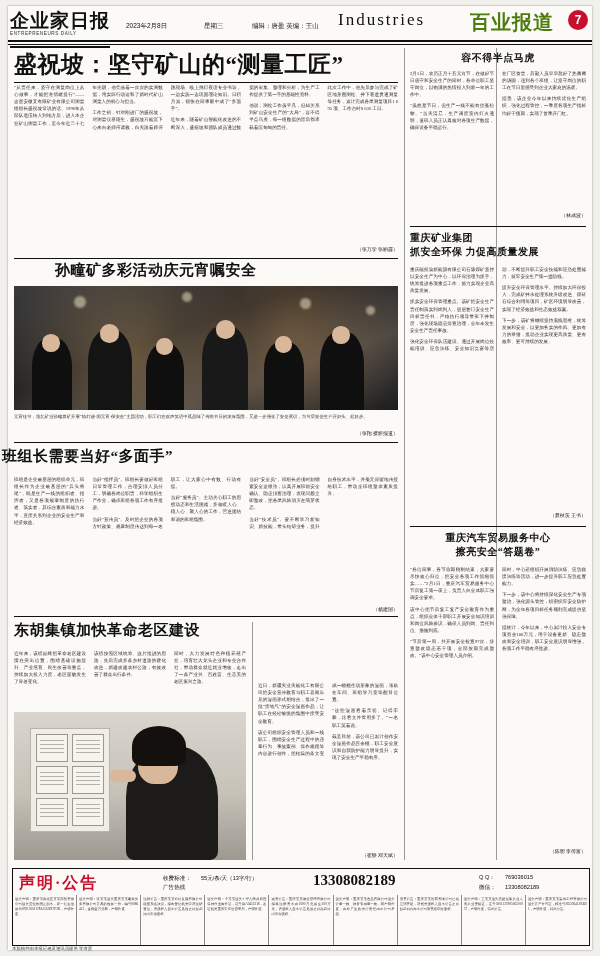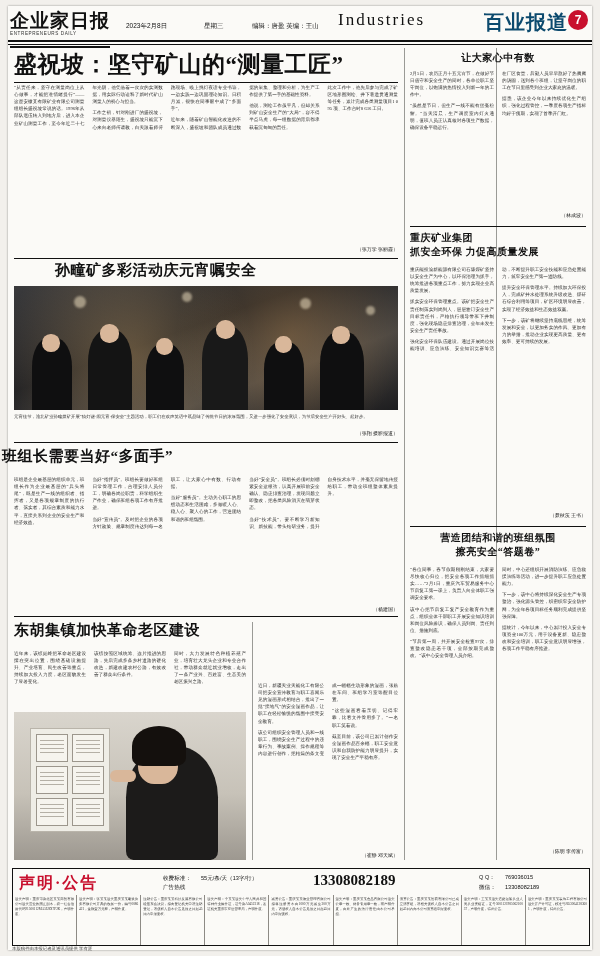--- a/index.html
+++ b/index.html
@@ -22,22 +22,22 @@
   }
   .mast-sub{position:absolute;left:2px;top:23px;font-size:4.6px;letter-spacing:.6px;color:#333;}
   .mast-date{position:absolute;left:118px;top:14px;font-size:6.5px;color:#111;}
   .mast-week{position:absolute;left:196px;top:14px;font-size:6.5px;color:#111;}
   .mast-editor{position:absolute;left:244px;top:14px;font-size:6.5px;color:#111;}
   .mast-industries{
     position:absolute;left:330px;top:2px;font-family:"Liberation Serif","DejaVu Serif",serif;
     font-size:17px;letter-spacing:2px;color:#111;font-weight:normal;
   }
   .mast-cn{
-    position:absolute;left:476px;top:1px;font-family:"Liberation Serif","DejaVu Serif",serif;
-    font-weight:bold;font-size:20px;letter-spacing:1px;color:#0c4a6e;
+    position:absolute;left:462px;top:1px;font-family:"Liberation Serif","DejaVu Serif",serif;
+    font-weight:bold;font-size:20px;letter-spacing:1px;color:#4d7c0f;
   }
   .mast-pageno{
     position:absolute;left:560px;top:2px;width:20px;height:20px;border-radius:50%;
     background:#c8102e;color:#fff;font-size:12px;font-weight:bold;
     display:flex;align-items:center;justify-content:center;
   }
   .rule-thick{position:absolute;left:8px;top:40px;width:584px;height:2px;background:#111;}
   .rule-thin{position:absolute;left:8px;top:43.5px;width:584px;height:1px;background:#111;}
 
   
@@ -203,21 +203,21 @@
   <div class="vrule" style="left:252px;top:622px;height:238px;"></div>
   <div class="col" style="left:258px;top:682px;width:140px;column-count:2;column-gap:8px;height:170px;">
     <p class="body-text" style="margin:0 0 4px 0;">近日，新疆天业天能化工有限公司把安全宣传教育与职工喜闻乐见的漫画形式相结合，推出了一批“接地气”的安全漫画作品，让职工在轻松愉悦的氛围中接受安全教育。</p>
     <p class="body-text" style="margin:0 0 4px 0;">该公司组织安全管理人员和一线职工，围绕安全生产过程中的违章行为、事故案例、操作规程等内容进行创作，把枯燥的条文变成一幅幅生动形象的漫画，张贴在车间、班组学习室等醒目位置。</p>
     <p class="body-text" style="margin:0 0 4px 0;">“这些漫画看着亲切、记得牢靠，比看文件管用多了。”一名职工笑着说。</p>
     <p class="body-text" style="margin:0 0 4px 0;">截至目前，该公司已累计创作安全漫画作品百余幅，职工安全意识和自我防护能力明显提升，实现了安全生产平稳有序。</p>
   </div>
   <div class="byline" style="position:absolute;left:300px;top:852px;width:98px;">（崔静  邓天斌）</div>
 
   <div class="col" style="left:410px;top:52px;width:176px;text-align:center;">
-    <div class="hl hl-s">让大家心中有数</div>
+    <div class="hl hl-s">容不得半点马虎</div>
   </div>
   <div class="col" style="left:410px;top:70px;width:176px;column-count:2;column-gap:8px;height:144px;">
     <p class="body-text" style="margin:0 0 4px 0;">2月5日，农历正月十五元宵节，在做好节日值守和安全生产的同时，各单位职工坚守岗位，以饱满的热情投入到新一年的工作中。</p>
     <p class="body-text" style="margin:0 0 4px 0;">“虽然是节日，但生产一线不能有丝毫松懈。”当天清晨，生产调度室内灯火通明，值班人员正认真核对各项生产数据，确保设备平稳运行。</p>
     <p class="body-text" style="margin:0 0 4px 0;">在厂区食堂，后勤人员早早熬好了热腾腾的汤圆，送到各个班组，让坚守岗位的职工在节日里感受到企业大家庭的温暖。</p>
     <p class="body-text" style="margin:0 0 4px 0;">据悉，该企业今年以来持续优化生产组织，强化过程管控，一季度各项生产指标均好于预期，实现了首季开门红。</p>
   </div>
   <div class="byline" style="position:absolute;left:490px;top:212px;width:96px;">（林成波）</div>
 
   <div class="hrule" style="left:410px;top:226px;width:176px;"></div>
@@ -229,21 +229,21 @@
     <p class="body-text" style="margin:0 0 4px 0;">重庆能投渝新能源有限公司石壕煤矿坚持以安全生产为中心，以环保治理为抓手，统筹推进各项重点工作，努力实现企业高质量发展。</p>
     <p class="body-text" style="margin:0 0 4px 0;">抓实安全环保管理重点。该矿把安全生产责任制落实到岗到人，层层签订安全生产目标责任书，严格执行领导带班下井制度，强化现场隐患排查治理，全年未发生安全生产责任事故。</p>
     <p class="body-text" style="margin:0 0 4px 0;">强化安全环保队伍建设。通过开展岗位技能培训、应急演练、安全知识竞赛等活动，不断提升职工安全技能和应急处置能力，筑牢安全生产第一道防线。</p>
     <p class="body-text" style="margin:0 0 4px 0;">提升安全环保管理水平。持续加大环保投入，完成矿井水处理系统升级改造、煤矸石综合利用等项目，矿区环境明显改善，实现了经济效益和生态效益双赢。</p>
     <p class="body-text" style="margin:0 0 4px 0;">下一步，该矿将继续坚持底线思维，统筹发展和安全，以更加务实的作风、更加有力的举措，推动企业实现更高质量、更有效率、更可持续的发展。</p>
   </div>
   <div class="byline" style="position:absolute;left:490px;top:512px;width:96px;">（聂秋茨 王书）</div>
 
   <div class="hrule" style="left:410px;top:526px;width:176px;"></div>
   <div class="col" style="left:410px;top:532px;width:176px;text-align:center;">
-    <div class="hl hl-s">营造团结和谐的班组氛围</div>
+    <div class="hl hl-s">重庆汽车贸易服务中心</div>
     <div class="hl hl-s" style="margin-top:2px;">擦亮安全“答题卷”</div>
   </div>
   <div class="col" style="left:410px;top:566px;width:176px;column-count:2;column-gap:8px;height:280px;">
     <p class="body-text" style="margin:0 0 4px 0;">“各位同事，春节假期刚刚结束，大家要尽快收心归位，把安全各项工作抓细抓实……”2月1日，重庆汽车贸易服务中心节后复工第一课上，负责人向全体职工强调安全要求。</p>
     <p class="body-text" style="margin:0 0 4px 0;">该中心把节后复工复产安全教育作为重点，组织全体干部职工开展安全知识培训和岗位风险辨识，确保人员到岗、责任到位、措施到底。</p>
     <p class="body-text" style="margin:0 0 4px 0;">“节后第一周，共开展安全检查97次，排查整改隐患若干项，全部按期完成整改。”该中心安全管理人员介绍。</p>
     <p class="body-text" style="margin:0 0 4px 0;">同时，中心还组织开展消防演练、应急救援演练等活动，进一步提升职工应急处置能力。</p>
     <p class="body-text" style="margin:0 0 4px 0;">下一步，该中心将持续深化安全生产专项整治，强化源头管控，织密织牢安全防护网，为全年各项目标任务顺利完成提供坚强保障。</p>
     <p class="body-text" style="margin:0 0 4px 0;">据统计，今年以来，中心累计投入安全专项资金100万元，用于设备更新、隐患整改和安全培训，职工安全意识明显增强，各项工作平稳有序推进。</p>
   </div>

